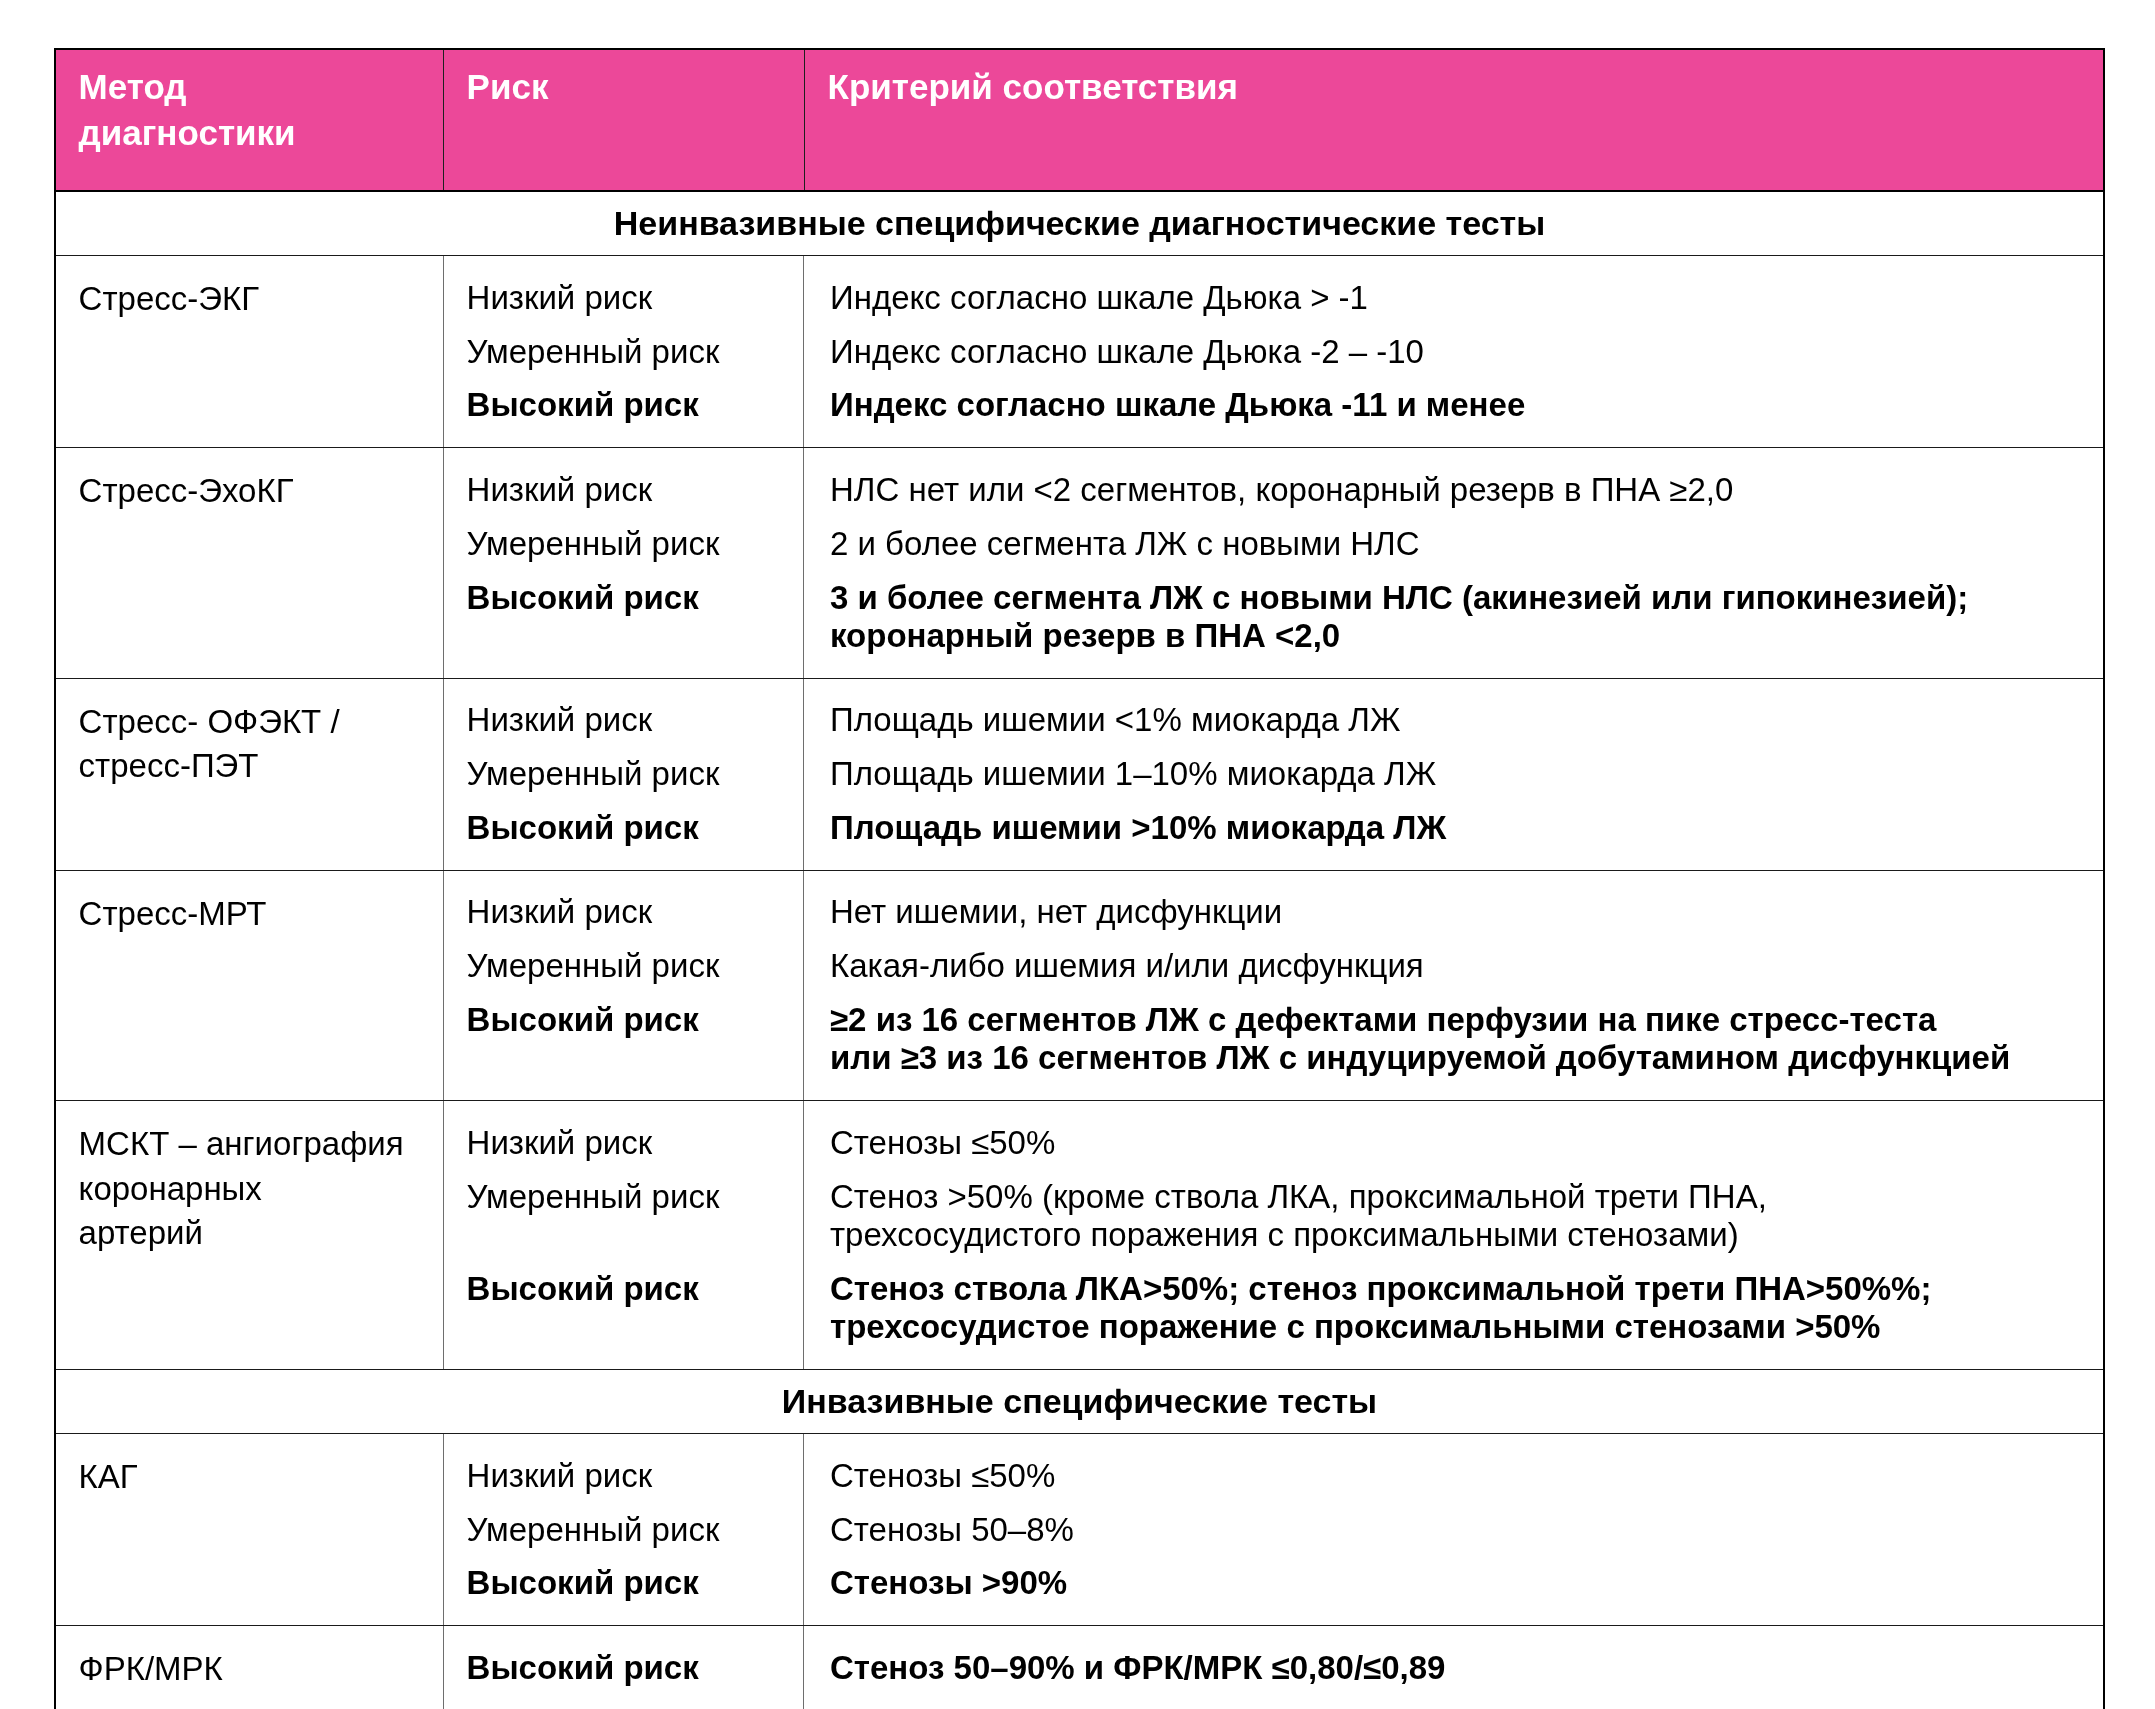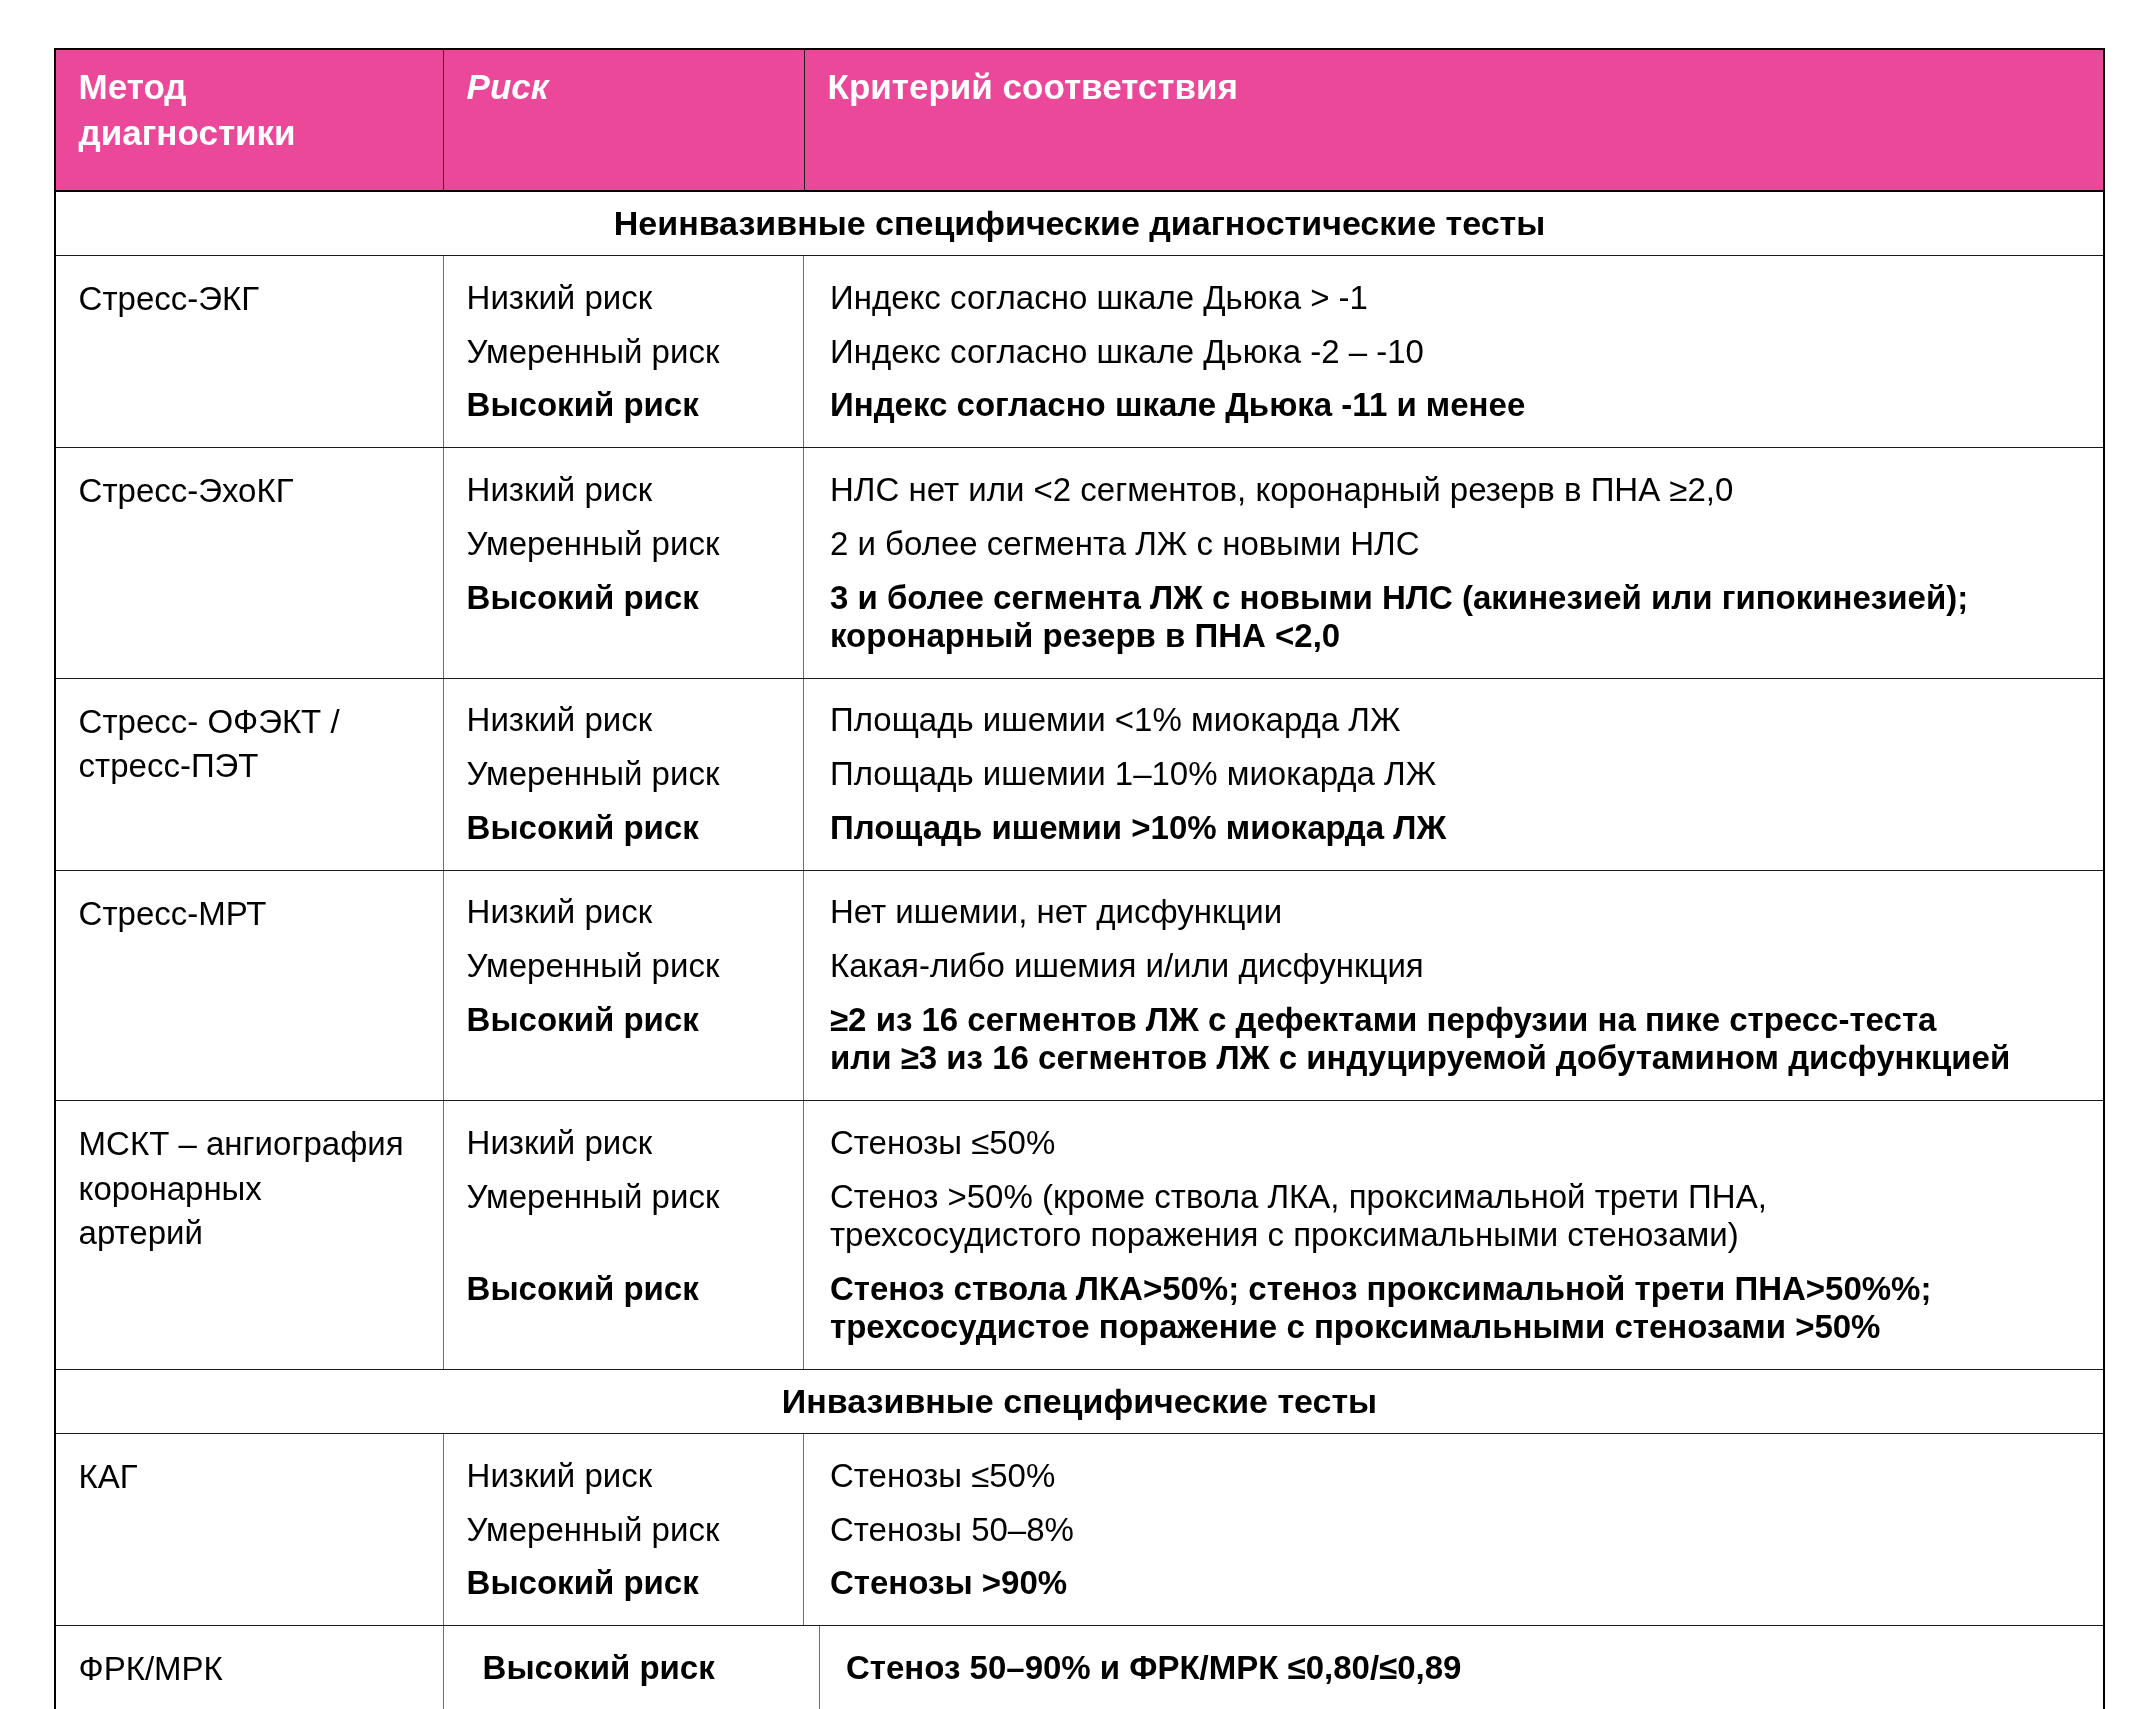--- a/index.html
+++ b/index.html
@@ -33,37 +33,37 @@
   .head-cell {
     box-sizing: border-box;
     color: #ffffff;
     font-weight: bold;
     font-size: 35px;
     line-height: 1.3;
     padding: 14px 22.6px 35px 22.6px;
     white-space: pre-line;
   }
   .hc1 { width: 388px; border-right: 1.7px solid #1f1f1f; }
-  .hc2 { width: 361px; border-right: 1.7px solid #1f1f1f; font-style: italic; }
+  .hc2 { width: 361px; border-right: 1.7px solid #1f1f1f; }
   .hc3 { flex: 1; }
   
   .section-row {
     text-align: center;
     font-weight: bold;
     font-size: 34px;
     line-height: 1.15;
     padding: 12px 21px;
     border-bottom: 1.7px solid #1a1a1a;
   }
   
   .method-row {
     display: flex;
     border-bottom: 1.7px solid #1a1a1a;
   }
-  .method-row:last-of-type { border-bottom: none; gap: 16px; }
+  .method-row:last-of-type { border-bottom: none; }
   .method-cell {
     box-sizing: border-box;
     width: 388px;
     padding: 21px 19px 15.6px 22.6px;
     border-right: 1.7px solid #6e6e6e;
     font-size: 33px;
     line-height: 1.35;
     white-space: pre-line;
   }
   .pairs {

